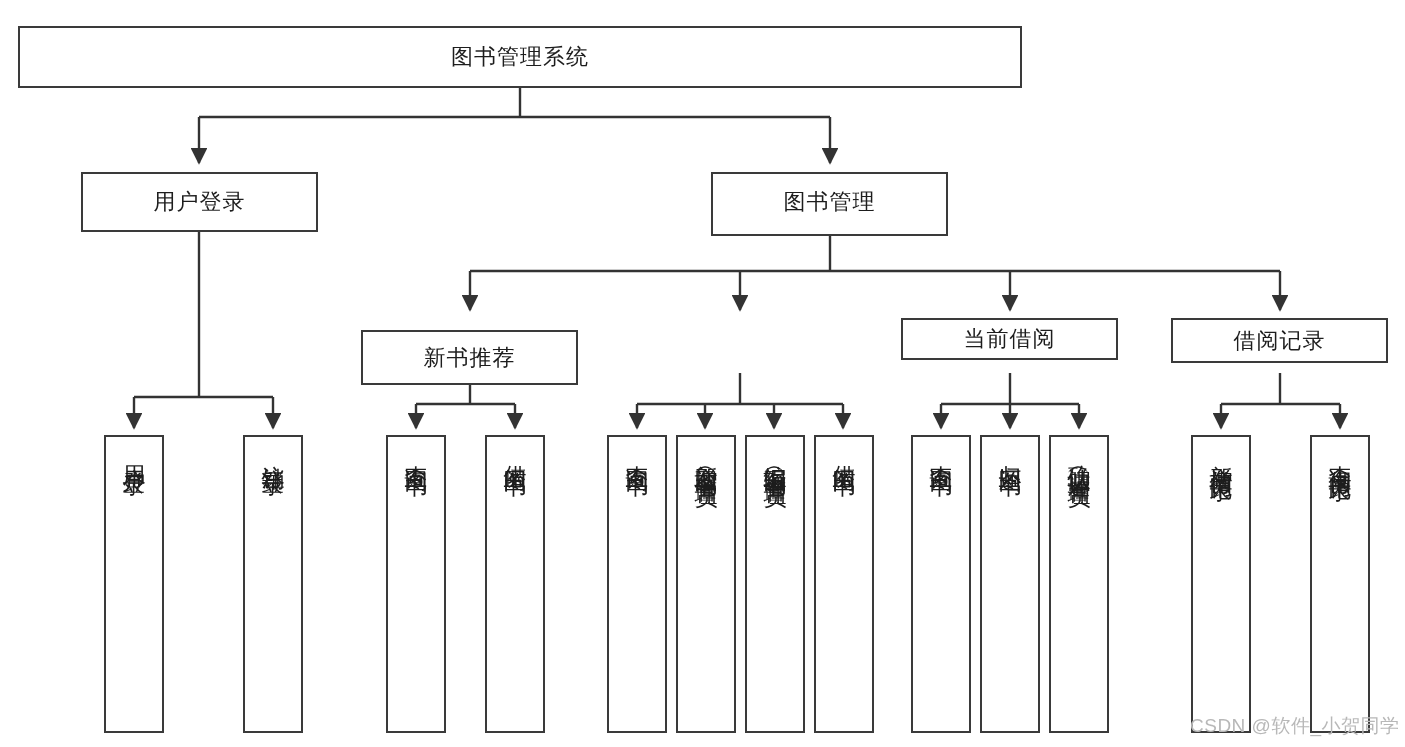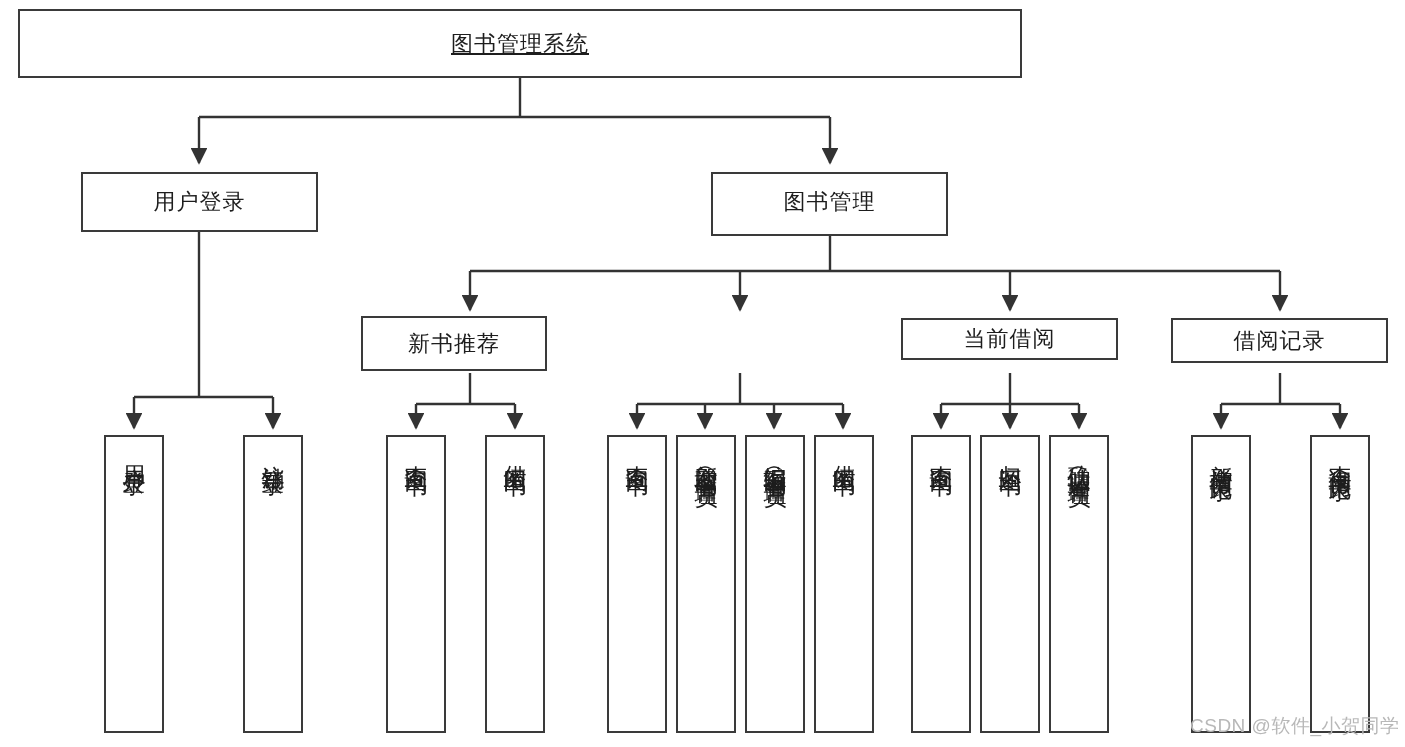--- a/index.html
+++ b/index.html
@@ -111,32 +111,32 @@
       <path d="M 1010 404 L 1010 428" marker-end="url(#arrow)"></path>
       <path d="M 1079 404 L 1079 428" marker-end="url(#arrow)"></path>
 
       <path d="M 1280 373 L 1280 404"></path>
       <path d="M 1221 404 L 1340 404"></path>
       <path d="M 1221 404 L 1221 428" marker-end="url(#arrow)"></path>
       <path d="M 1340 404 L 1340 428" marker-end="url(#arrow)"></path>
     </g>
   </svg>
 
-  <div class="node horizontal" style="left:18px; top:9px; width:1004px; height:69px;text-decoration:underline;">
+  <div class="node horizontal" style="left:18px; top:26px; width:1004px; height:62px;">
     <span class="label">图书管理系统</span>
   </div>
 
   <div class="node horizontal" style="left:81px; top:172px; width:237px; height:60px;">
     <span class="label">用户登录</span>
   </div>
   <div class="node horizontal" style="left:711px; top:172px; width:237px; height:64px;font-family:Liberation Mono, monospace;">
     <span class="label">图书管理</span>
   </div>
 
-  <div class="node horizontal" style="left:361px; top:316px; width:186px; height:55px;">
+  <div class="node horizontal" style="left:361px; top:330px; width:217px; height:55px;">
     <span class="label">新书推荐</span>
   </div>
   <div class="node horizontal" style="left:901px; top:318px; width:217px; height:42px;">
     <span class="label">当前借阅</span>
   </div>
   <div class="node horizontal" style="left:1171px; top:318px; width:217px; height:45px;">
     <span class="label">借阅记录</span>
   </div>
 
   <div class="node vertical" style="left:104px; top:435px; width:60px; height:298px;">

